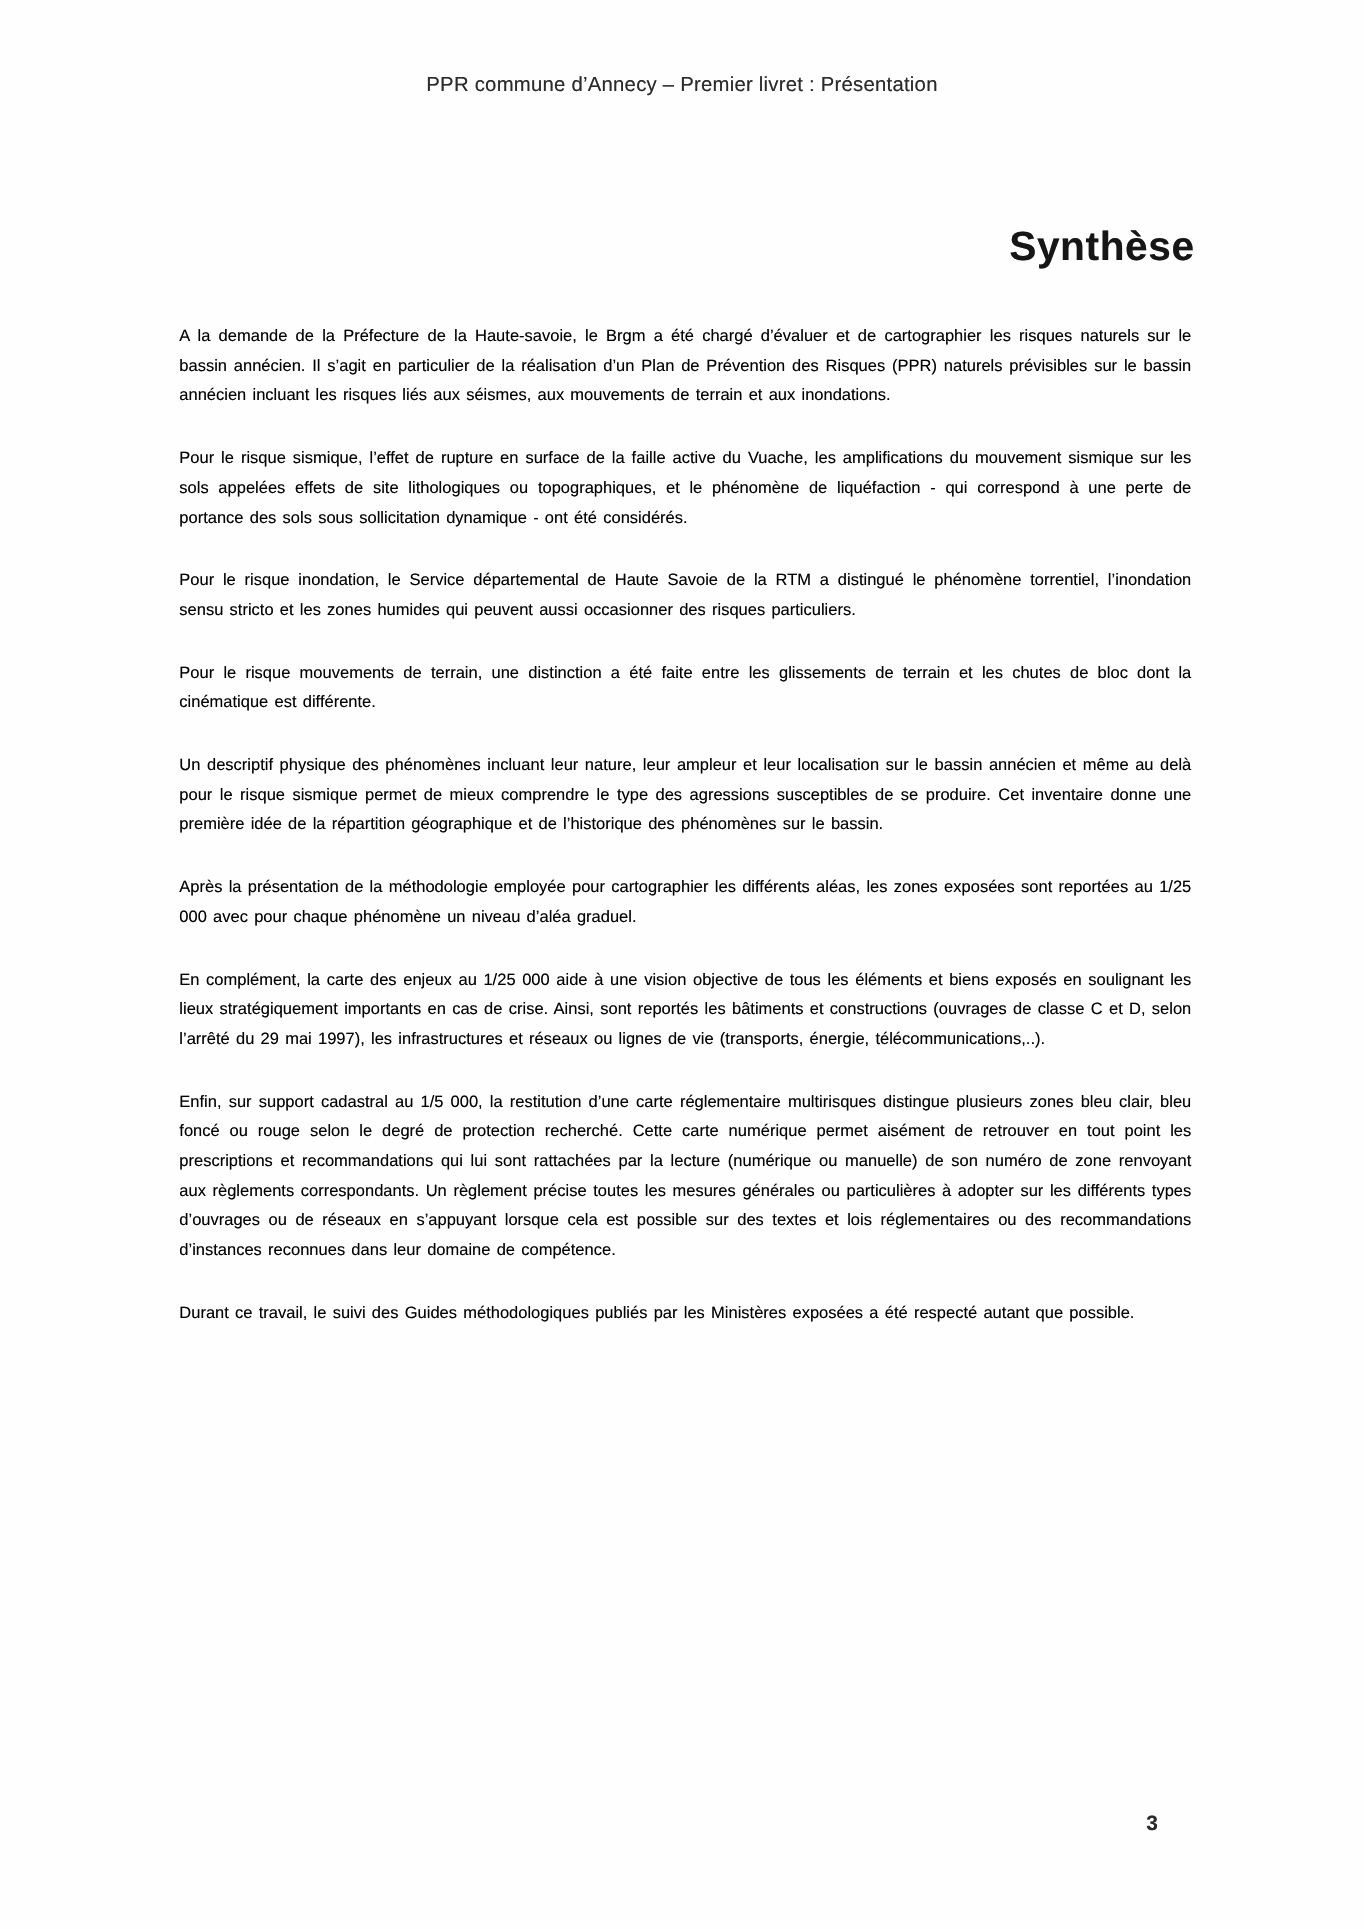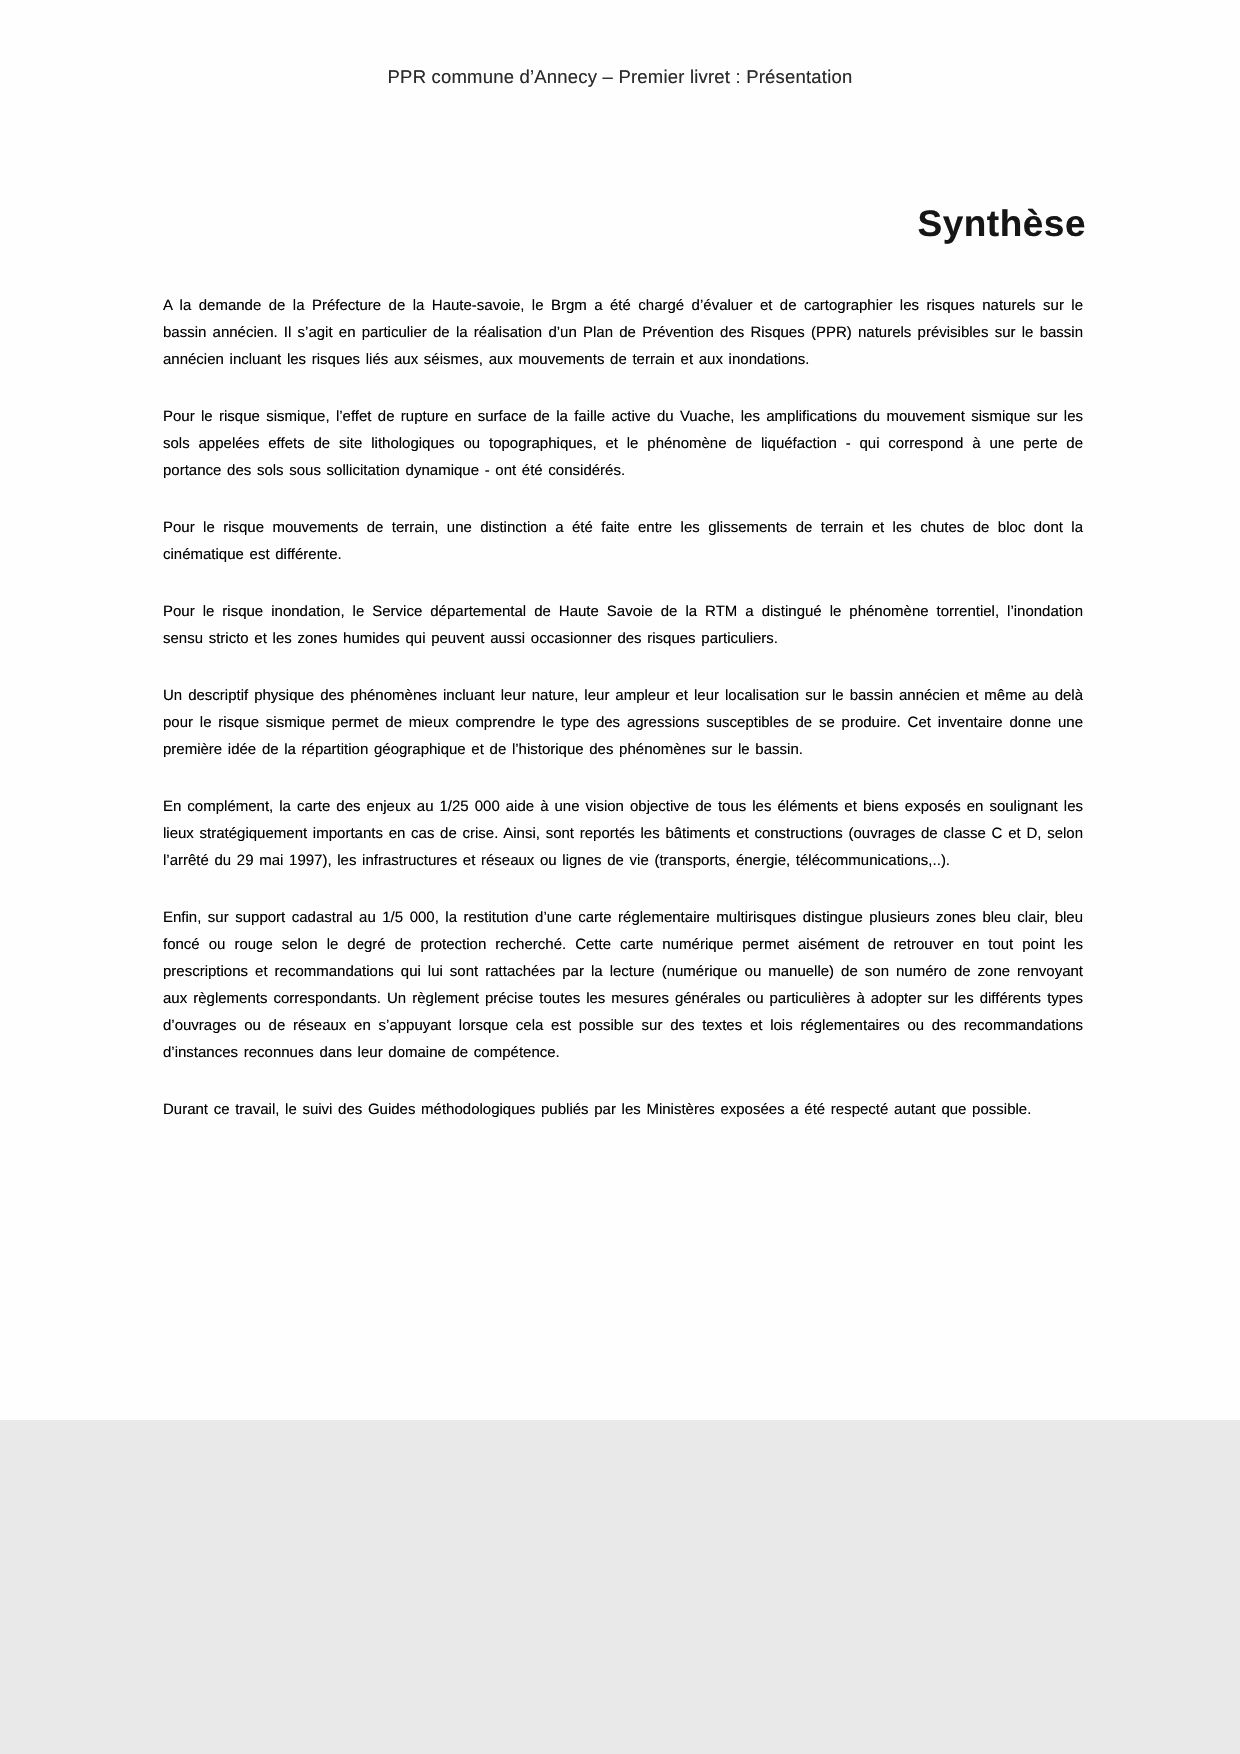--- a/index.html
+++ b/index.html
@@ -4,21 +4,21 @@
 <title>PPR Annecy - Synthèse</title>
 <style>
   html, body {
     margin: 0;
     padding: 0;
     background: #e9e9e9;
   }
   .page {
     position: relative;
     width: 1240px;
-    height: 1420px;
+    height: 1754px;
     margin: 0 auto;
     background: #fefefe;
     font-family: "Liberation Sans", sans-serif;
     color: #1f1f1f;
     overflow: hidden;
     text-rendering: geometricPrecision;
   }
   .scan-soften {
     
     text-shadow: 0 0 0.5px rgba(45,45,45,0.55);
@@ -73,23 +73,24 @@
 
 <div class="page scan-soften">
 
   <div class="header">PPR commune d’Annecy – Premier livret : Présentation</div>
 
   <h1 class="title">Synthèse</h1>
 
   <div class="body-text">
     <p>A la demande de la Préfecture de la Haute-savoie, le Brgm a été chargé d’évaluer et de cartographier les risques naturels sur le bassin annécien. Il s’agit en particulier de la réalisation d’un Plan de Prévention des Risques (PPR) naturels prévisibles sur le bassin annécien incluant les risques liés aux séismes, aux mouvements de terrain et aux inondations.</p>
     <p>Pour le risque sismique, l’effet de rupture en surface de la faille active du Vuache, les amplifications du mouvement sismique sur les sols appelées effets de site lithologiques ou topographiques, et le phénomène de liquéfaction - qui correspond à une perte de portance des sols sous sollicitation dynamique - ont été considérés.</p>
+    <p>Pour le risque inondation, le Service départemental de Haute Savoie de la RTM a distingué le phénomène torrentiel, l’inondation sensu stricto et les zones humides qui peuvent aussi occasionner des risques particuliers.</p>
     <p>Pour le risque mouvements de terrain, une distinction a été faite entre les glissements de terrain et les chutes de bloc dont la cinématique est différente.</p>
-    <p>Pour le risque inondation, le Service départemental de Haute Savoie de la RTM a distingué le phénomène torrentiel, l’inondation sensu stricto et les zones humides qui peuvent aussi occasionner des risques particuliers.</p>
     <p>Un descriptif physique des phénomènes incluant leur nature, leur ampleur et leur localisation sur le bassin annécien et même au delà pour le risque sismique permet de mieux comprendre le type des agressions susceptibles de se produire. Cet inventaire donne une première idée de la répartition géographique et de l’historique des phénomènes sur le bassin.</p>
+    <p>Après la présentation de la méthodologie employée pour cartographier les différents aléas, les zones exposées sont reportées au 1/25 000 avec pour chaque phénomène un niveau d’aléa graduel.</p>
     <p>En complément, la carte des enjeux au 1/25 000 aide à une vision objective de tous les éléments et biens exposés en soulignant les lieux stratégiquement importants en cas de crise. Ainsi, sont reportés les bâtiments et constructions (ouvrages de classe C et D, selon l’arrêté du 29 mai 1997), les infrastructures et réseaux ou lignes de vie (transports, énergie, télécommunications,..).</p>
     <p>Enfin, sur support cadastral au 1/5 000, la restitution d’une carte réglementaire multirisques distingue plusieurs zones bleu clair, bleu foncé ou rouge selon le degré de protection recherché. Cette carte numérique permet aisément de retrouver en tout point les prescriptions et recommandations qui lui sont rattachées par la lecture (numérique ou manuelle) de son numéro de zone renvoyant aux règlements correspondants. Un  règlement précise toutes les mesures générales ou particulières à adopter sur les différents types d’ouvrages ou de réseaux en s’appuyant lorsque cela est possible sur des textes et lois réglementaires ou des recommandations d’instances reconnues dans leur domaine de compétence.</p>
     <p>Durant ce travail, le suivi des Guides méthodologiques publiés par les Ministères exposées a été respecté autant que possible.</p>
   </div>
 
   <div class="page-number">3</div>
 
 </div>
 
 </body></html>

